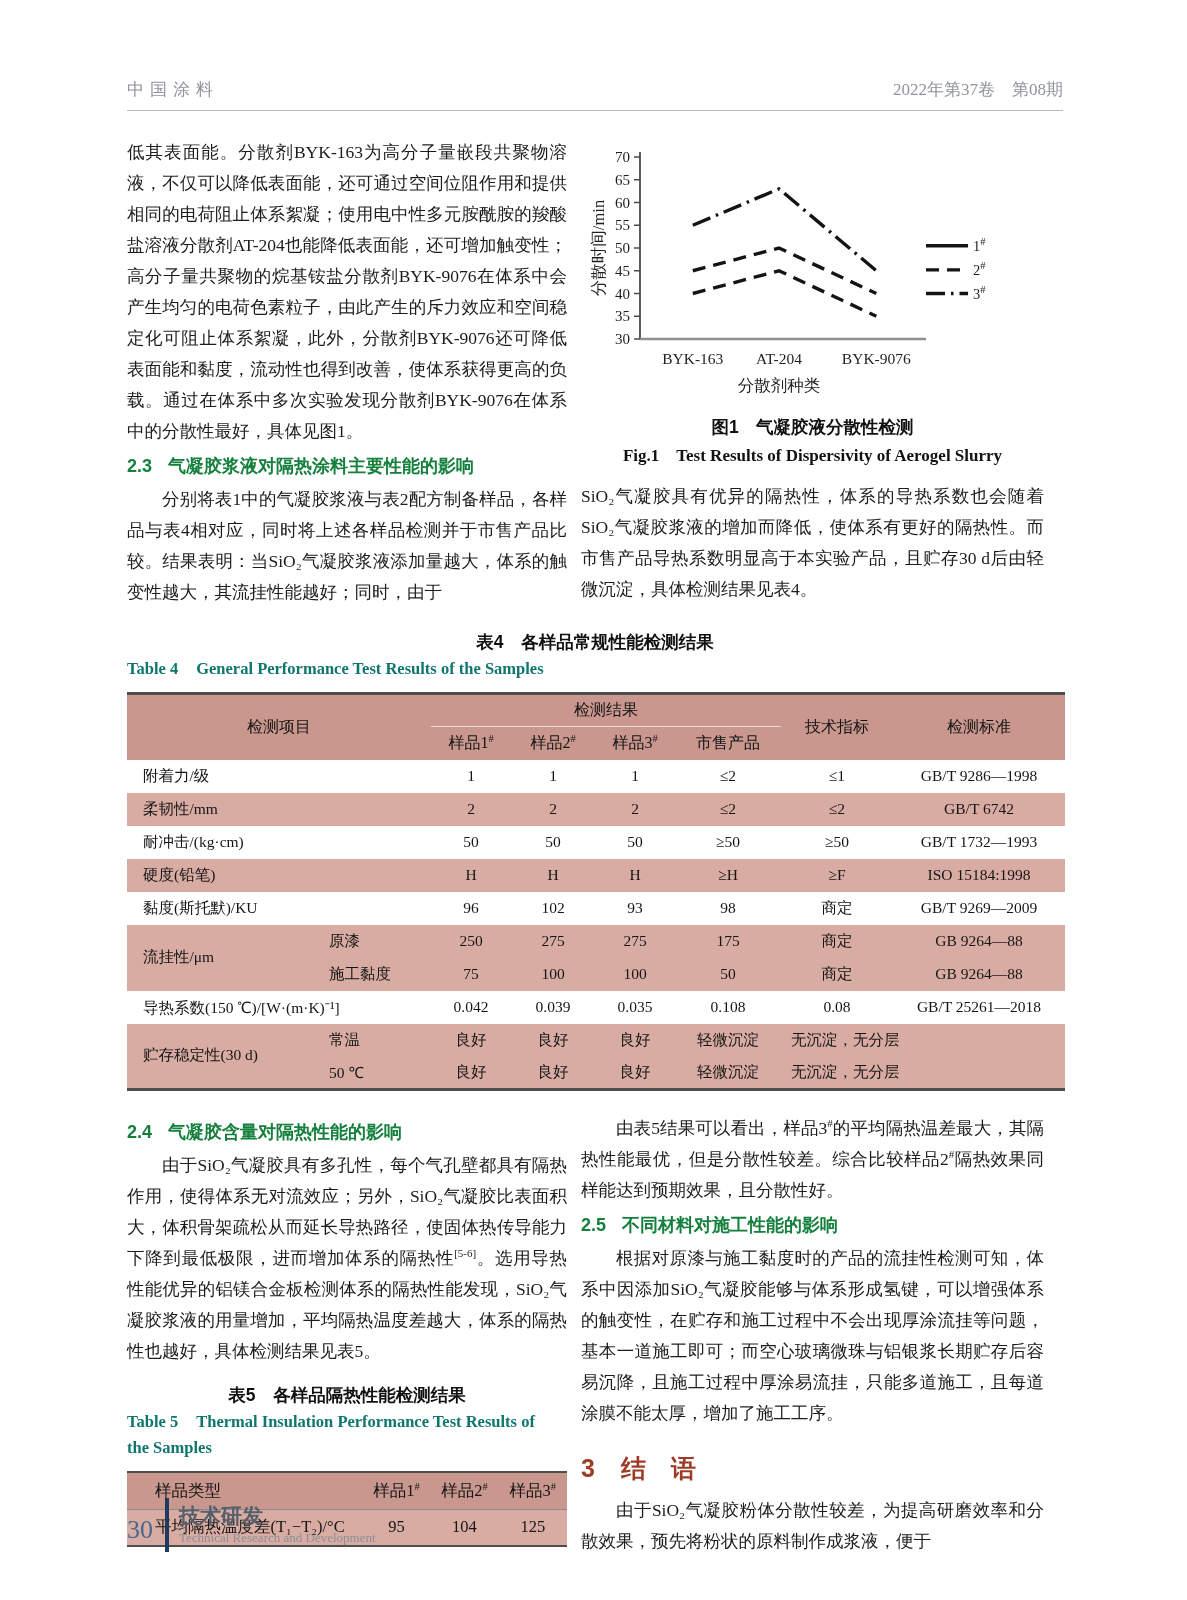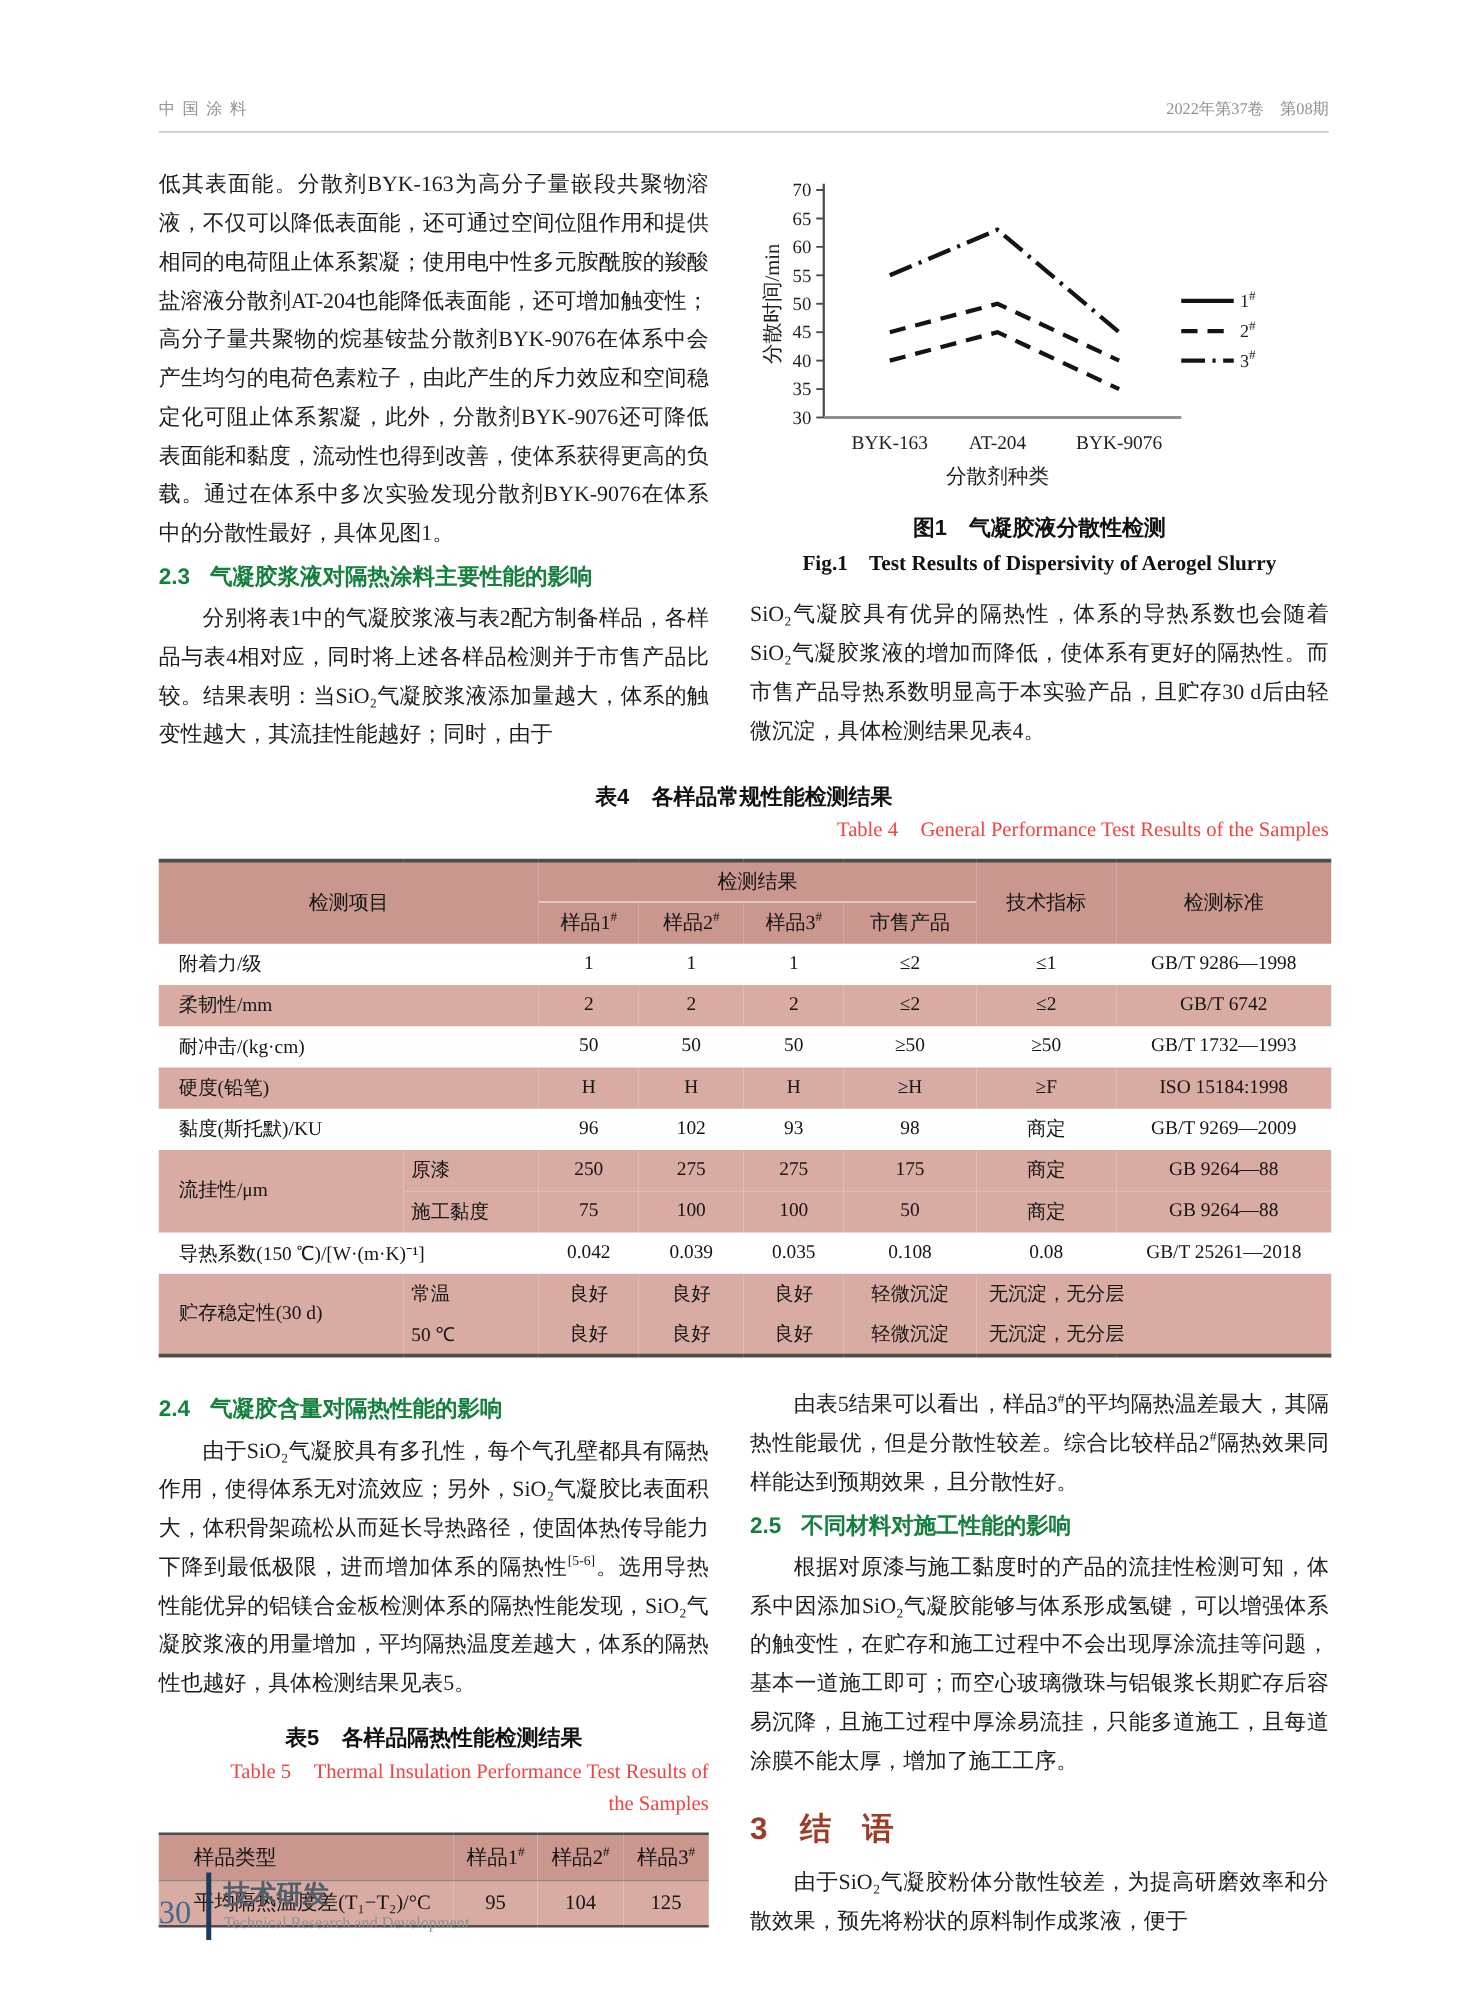--- a/index.html
+++ b/index.html
@@ -5,42 +5,42 @@
   * { margin:0; padding:0; box-sizing:border-box; }
   html,body { background:#ffffff; }
   .page {
     position:relative; width:1187px; height:1600px; margin:0 auto;
     background:#ffffff; overflow:hidden;
     padding:78px 124px 0 127px;
     font-family:"Liberation Serif", serif; color:#1c1c1c;
   }
   
   .page-head { display:flex; justify-content:space-between; align-items:flex-end;
-    color:#8f9499; font-size:13px; padding-bottom:9px; border-bottom:1.5px solid #b8bcc0; }
+    color:#8f9499; font-size:17px; padding-bottom:9px; border-bottom:1.5px solid #b8bcc0; }
   .page-head .journal { letter-spacing:6px; }
   
-  .two-col { display:grid; grid-template-columns:440px 463px; column-gap:33px; }
+  .two-col { display:grid; grid-template-columns:440px 463px; column-gap:14px; }
   .top-section { margin-top:26px; }
   .para { font-size:17.5px; line-height:31px; text-align:justify; color:#1c1c1c; }
   .indent { text-indent:2em; }
   .sec-head { font-family:"Liberation Sans", sans-serif; font-weight:700;
     color:#15803d; font-size:18px; line-height:30px; margin:4px 0 3px 0; }
   .sec-head .num { margin-right:16px; }
   .sup { font-size:11px; vertical-align:super; line-height:0; }
   
   .figure-block { padding-top:6px; text-align:center; }
   .figure-block svg { display:block; margin:0 auto; }
   .fig-cap-zh { font-family:"Liberation Sans", sans-serif; font-weight:700;
     font-size:17.5px; line-height:29px; color:#111; margin-top:8px; }
   .fig-cap-en { font-weight:700; font-size:17px; line-height:27px; color:#111; }
   .fig-para { margin-top:12px; }
   
   .tbl-cap-zh { font-family:"Liberation Sans", sans-serif; font-weight:700;
     font-size:17.5px; line-height:28px; text-align:center; color:#111; }
-  .tbl-cap-en { font-weight:400; font-size:16.5px; line-height:26px; text-align:right; color:#ef4444; }
+  .tbl-cap-en { font-weight:700; font-size:16.5px; line-height:26px; text-align:left; color:#0f766e; }
   .cap-space { margin-right:18px; }
   table { border-collapse:collapse; }
   th, td { font-weight:normal; font-size:15.5px; color:#151515; text-align:center; padding:4px 3px; }
   .hdr  { background:#c9978e; }
   .alt  { background:#d9aca3; }
   
   .t4-wrap { margin-top:20px; }
   .t4-caption { margin-bottom:10px; }
   #table4 { width:938px; border-top:3px solid #4d4d4d; border-bottom:3px solid #4d4d4d; }
   #table4 th { font-size:16px; }

